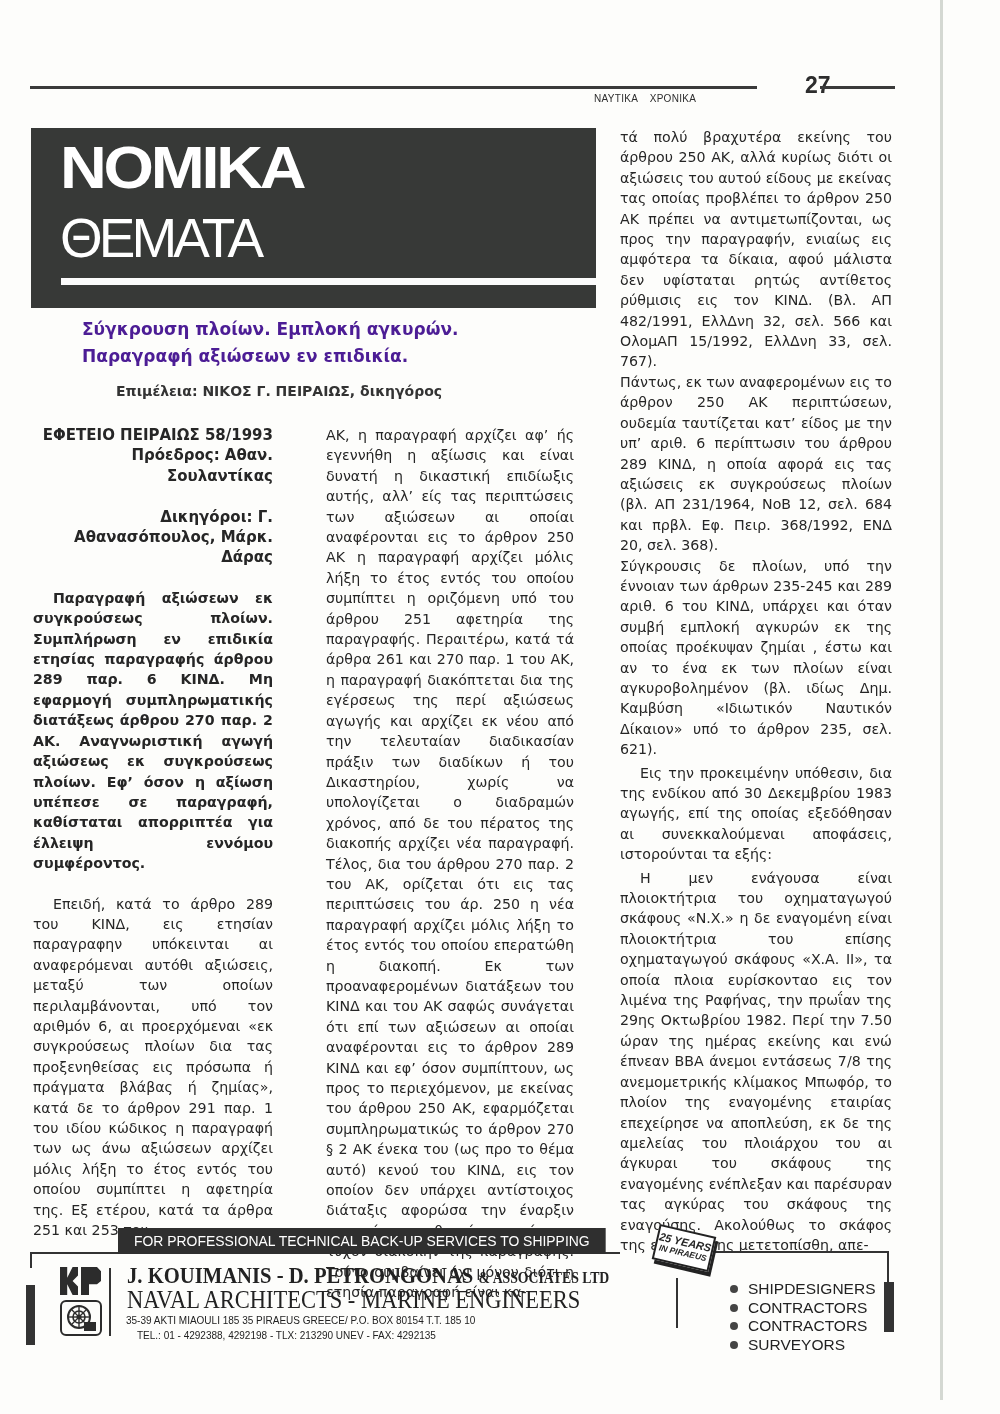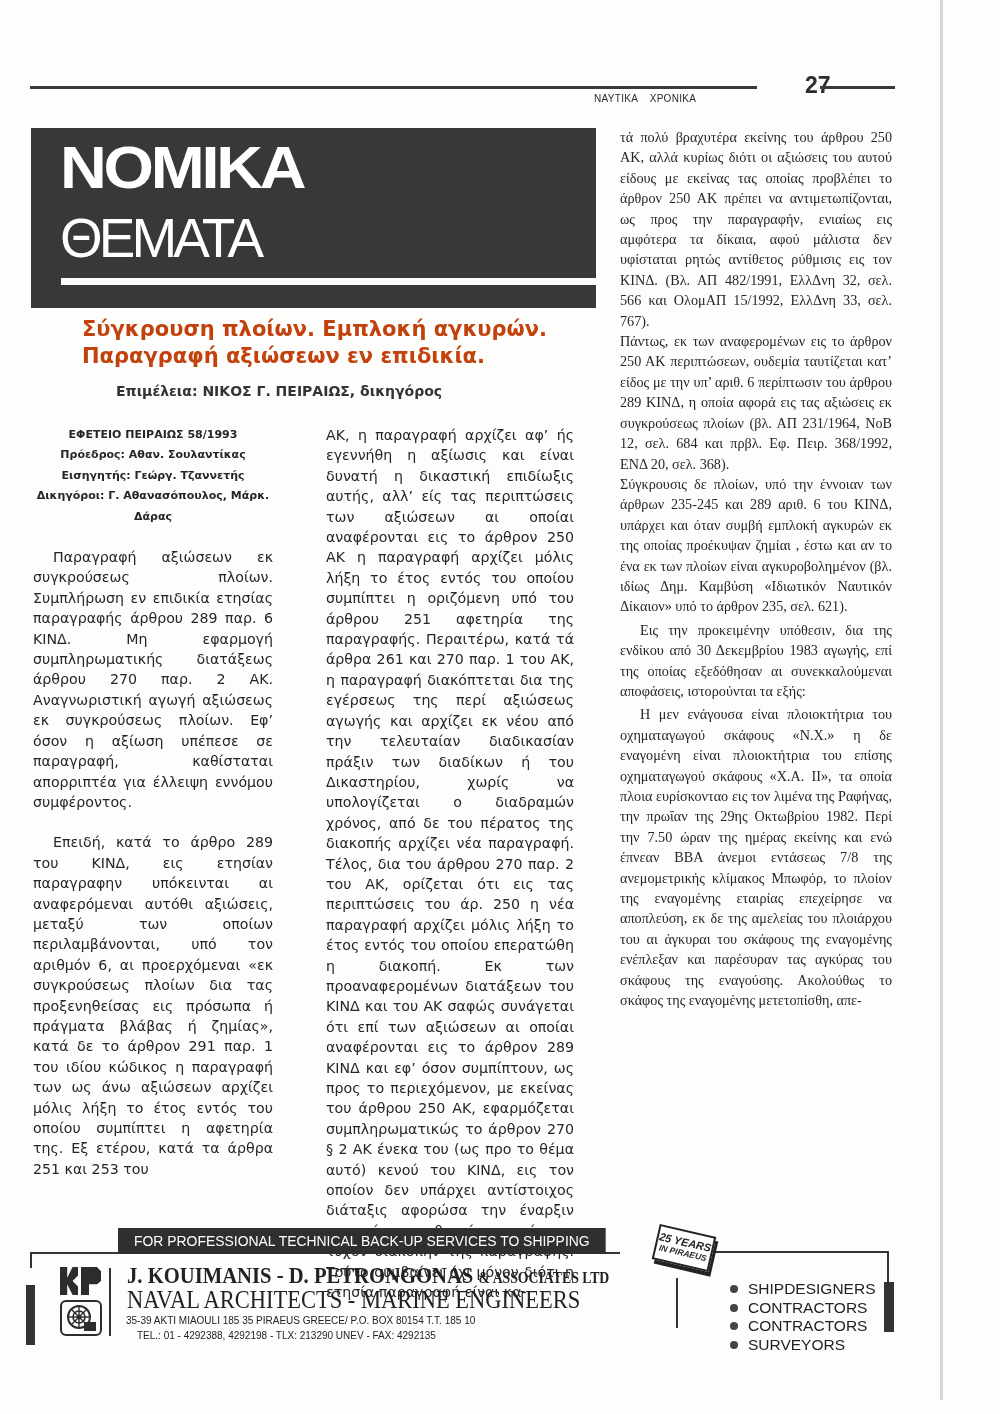--- a/index.html
+++ b/index.html
@@ -14,30 +14,30 @@
   .rule-right { position: absolute; left: 820px; top: 86px; width: 75px; height: 3px; background: #3a3a3a; }
   .page-num { position: absolute; left: 805px; top: 72px; font-family: "Liberation Sans", sans-serif; font-weight: bold; font-size: 23px; color: #2d2d2d; }
   .journal { position: absolute; left: 594px; top: 93px; font-family: "Liberation Sans", sans-serif; font-size: 10px; letter-spacing: 0.3px; color: #2d2d2d; word-spacing: 9px; }
 
   
   .title-box { position: absolute; left: 31px; top: 128px; width: 565px; height: 180px; background: #373937; }
   .title-1 { position: absolute; left: 60px; top: 138px; font-family: "Liberation Sans", sans-serif; font-weight: bold; font-size: 60px; color: #fff; letter-spacing: -3px; transform: scaleX(1.08); transform-origin: left; line-height: 1; }
   .title-2 { position: absolute; left: 60px; top: 210px; font-family: "Liberation Sans", sans-serif; font-size: 56px; color: #fff; letter-spacing: -4px; transform: scaleX(0.98); transform-origin: left; line-height: 1; }
   .title-bar { position: absolute; left: 61px; top: 278px; width: 535px; height: 7px; background: #fbfbfb; }
 
-  .headline { position: absolute; left: 82px; top: 316px; width: 500px; font-size: 21px; font-weight: bold; color: #c2410c; line-height: 27px; }
+  .headline { position: absolute; left: 82px; top: 316px; width: 500px; font-size: 17px; font-weight: bold; color: #4c1d95; line-height: 27px; }
   .byline { position: absolute; left: 116px; top: 383px; font-size: 14px; font-weight: bold; color: #333; }
 
   .col { position: absolute; font-size: 14.2px; line-height: 20.4px; text-align: justify; color: #262626; }
   .col p { margin: 0; }
   .col-1 { left: 33px; top: 425px; width: 240px; }
   .col-2 { left: 326px; top: 425px; width: 248px; }
-  .col-3 { left: 620px; top: 127px; width: 272px; font-family: Liberation Serif, serif; }
-  .court-head { font-weight: bold; font-size: 11px; line-height: 20.4px; text-align: center; margin-bottom: 20px !important; }
-  .summary { font-weight: normal; text-indent: 20px; margin-bottom: 20px !important; }
+  .col-3 { left: 620px; top: 127px; width: 272px; }
+  .court-head { font-weight: bold; font-size: 15px; line-height: 20.4px; text-align: right; margin-bottom: 20px !important; }
+  .summary { font-weight: bold; text-indent: 20px; margin-bottom: 20px !important; }
   .indent { text-indent: 20px; }
   .gap { margin-top: 3px !important; }
 
   
   .ad-line-top { position: absolute; left: 30px; top: 1252px; width: 590px; height: 2px; background: #333; }
   .ad-left-stub { position: absolute; left: 30px; top: 1252px; width: 2px; height: 16px; background: #333; }
   .ad-left-bar { position: absolute; left: 26px; top: 1285px; width: 9px; height: 60px; background: #333; }
   .ad-tagline { position: absolute; left: 118px; top: 1228px; width: 508px; height: 26px; background: #2f2f2f; color: #fff; font-family: "Liberation Sans", sans-serif; font-size: 14.5px; line-height: 26px; text-align: center; transform: scaleX(0.96); transform-origin: left; }
   .badge { position: absolute; left: 655px; top: 1230px; width: 58px; height: 36px; background: #fff; border: 2px solid #222; box-shadow: 3px 4px 0 #222; transform: rotate(13deg); font-family: "Liberation Sans", sans-serif; font-weight: bold; font-style: italic; font-size: 8.5px; line-height: 11px; text-align: center; padding-top: 5px; box-sizing: border-box; }
   .badge .big { font-size: 11px; }
@@ -82,21 +82,21 @@
 <div class="headline">
   <div>Σύγκρουση πλοίων. Εμπλοκή αγκυρών.</div>
   <div>Παραγραφή αξιώσεων εν επιδικία.</div>
 </div>
 <div class="byline">Επιμέλεια: ΝΙΚΟΣ Γ. ΠΕΙΡΑΙΩΣ, δικηγόρος</div>
 
 <div class="col col-1">
   <p class="court-head">
     <span>ΕΦΕΤΕΙΟ ΠΕΙΡΑΙΩΣ 58/1993</span><br>
     <span>Πρόεδρος: Αθαν. Σουλαντίκας</span><br>
-    <span>Εισηγητής: Γεώργ. Τζαννετής</span><br>
+    <br>
     <span>Δικηγόροι: Γ. Αθανασόπουλος, Μάρκ. Δάρας</span>
   </p>
   <p class="summary">Παραγραφή αξιώσεων εκ συγκρούσεως πλοίων. Συμπλήρωση εν επιδικία ετησίας παραγραφής άρθρου 289 παρ. 6 ΚΙΝΔ. Μη εφαρμογή συμπληρωματικής διατάξεως άρθρου 270 παρ. 2 ΑΚ. Αναγνωριστική αγωγή αξιώσεως εκ συγκρούσεως πλοίων. Εφ’ όσον η αξίωση υπέπεσε σε παραγραφή, καθίσταται απορριπτέα για έλλειψη εννόμου συμφέροντος.</p>
   <p class="indent gap">Επειδή, κατά το άρθρο 289 του ΚΙΝΔ, εις ετησίαν παραγραφην υπόκεινται αι αναφερόμεναι αυτόθι αξιώσεις, μεταξύ των οποίων περιλαμβάνονται, υπό τον αριθμόν 6, αι προερχόμεναι «εκ συγκρούσεως πλοίων δια τας προξενηθείσας εις πρόσωπα ή πράγματα βλάβας ή ζημίας», κατά δε το άρθρον 291 παρ. 1 του ιδίου κώδικος η παραγραφή των ως άνω αξιώσεων αρχίζει μόλις λήξη το έτος εντός του οποίου συμπίπτει η αφετηρία της. Εξ ετέρου, κατά τα άρθρα 251 και 253 του</p>
 </div>
 
 <div class="col col-2">
   <p>ΑΚ, η παραγραφή αρχίζει αφ’ ής εγεννήθη η αξίωσις και είναι δυνατή η δικαστική επιδίωξις αυτής, αλλ’ είς τας περιπτώσεις των αξιώσεων αι οποίαι αναφέρονται εις το άρθρον 250 ΑΚ η παραγραφή αρχίζει μόλις λήξη το έτος εντός του οποίου συμπίπτει η οριζόμενη υπό του άρθρου 251 αφετηρία της παραγραφής. Περαιτέρω, κατά τά άρθρα 261 και 270 παρ. 1 του ΑΚ, η παραγραφή διακόπτεται δια της εγέρσεως της περί αξιώσεως αγωγής και αρχίζει εκ νέου από την τελευταίαν διαδικασίαν πράξιν των διαδίκων ή του Δικαστηρίου, χωρίς να υπολογίζεται ο διαδραμών χρόνος, από δε του πέρατος της διακοπής αρχίζει νέα παραγραφή. Τέλος, δια του άρθρου 270 παρ. 2 του ΑΚ, ορίζεται ότι εις τας περιπτώσεις του άρ. 250 η νέα παραγραφή αρχίζει μόλις λήξη το έτος εντός του οποίου επερατώθη η διακοπή. Εκ των προαναφερομένων διατάξεων του ΚΙΝΔ και του ΑΚ σαφώς συνάγεται ότι επί των αξιώσεων αι οποίαι αναφέρονται εις το άρθρον 289 ΚΙΝΔ και εφ’ όσον συμπίπτουν, ως προς το περιεχόμενον, με εκείνας του άρθρου 250 ΑΚ, εφαρμόζεται συμπληρωματικώς το άρθρον 270 § 2 ΑΚ ένεκα του (ως προ το θέμα αυτό) κενού του ΚΙΝΔ, εις τον οποίον δεν υπάρχει αντίστοιχος διάταξις αφορώσα την έναρξιν της νέας προθεσμίας μετά την τυχόν διακοπήν της παραγραφής. Τούτο συμβαίνει όχι μόνον διότι η ετησία παραγραφή είναι κα-</p>
 </div>
 

